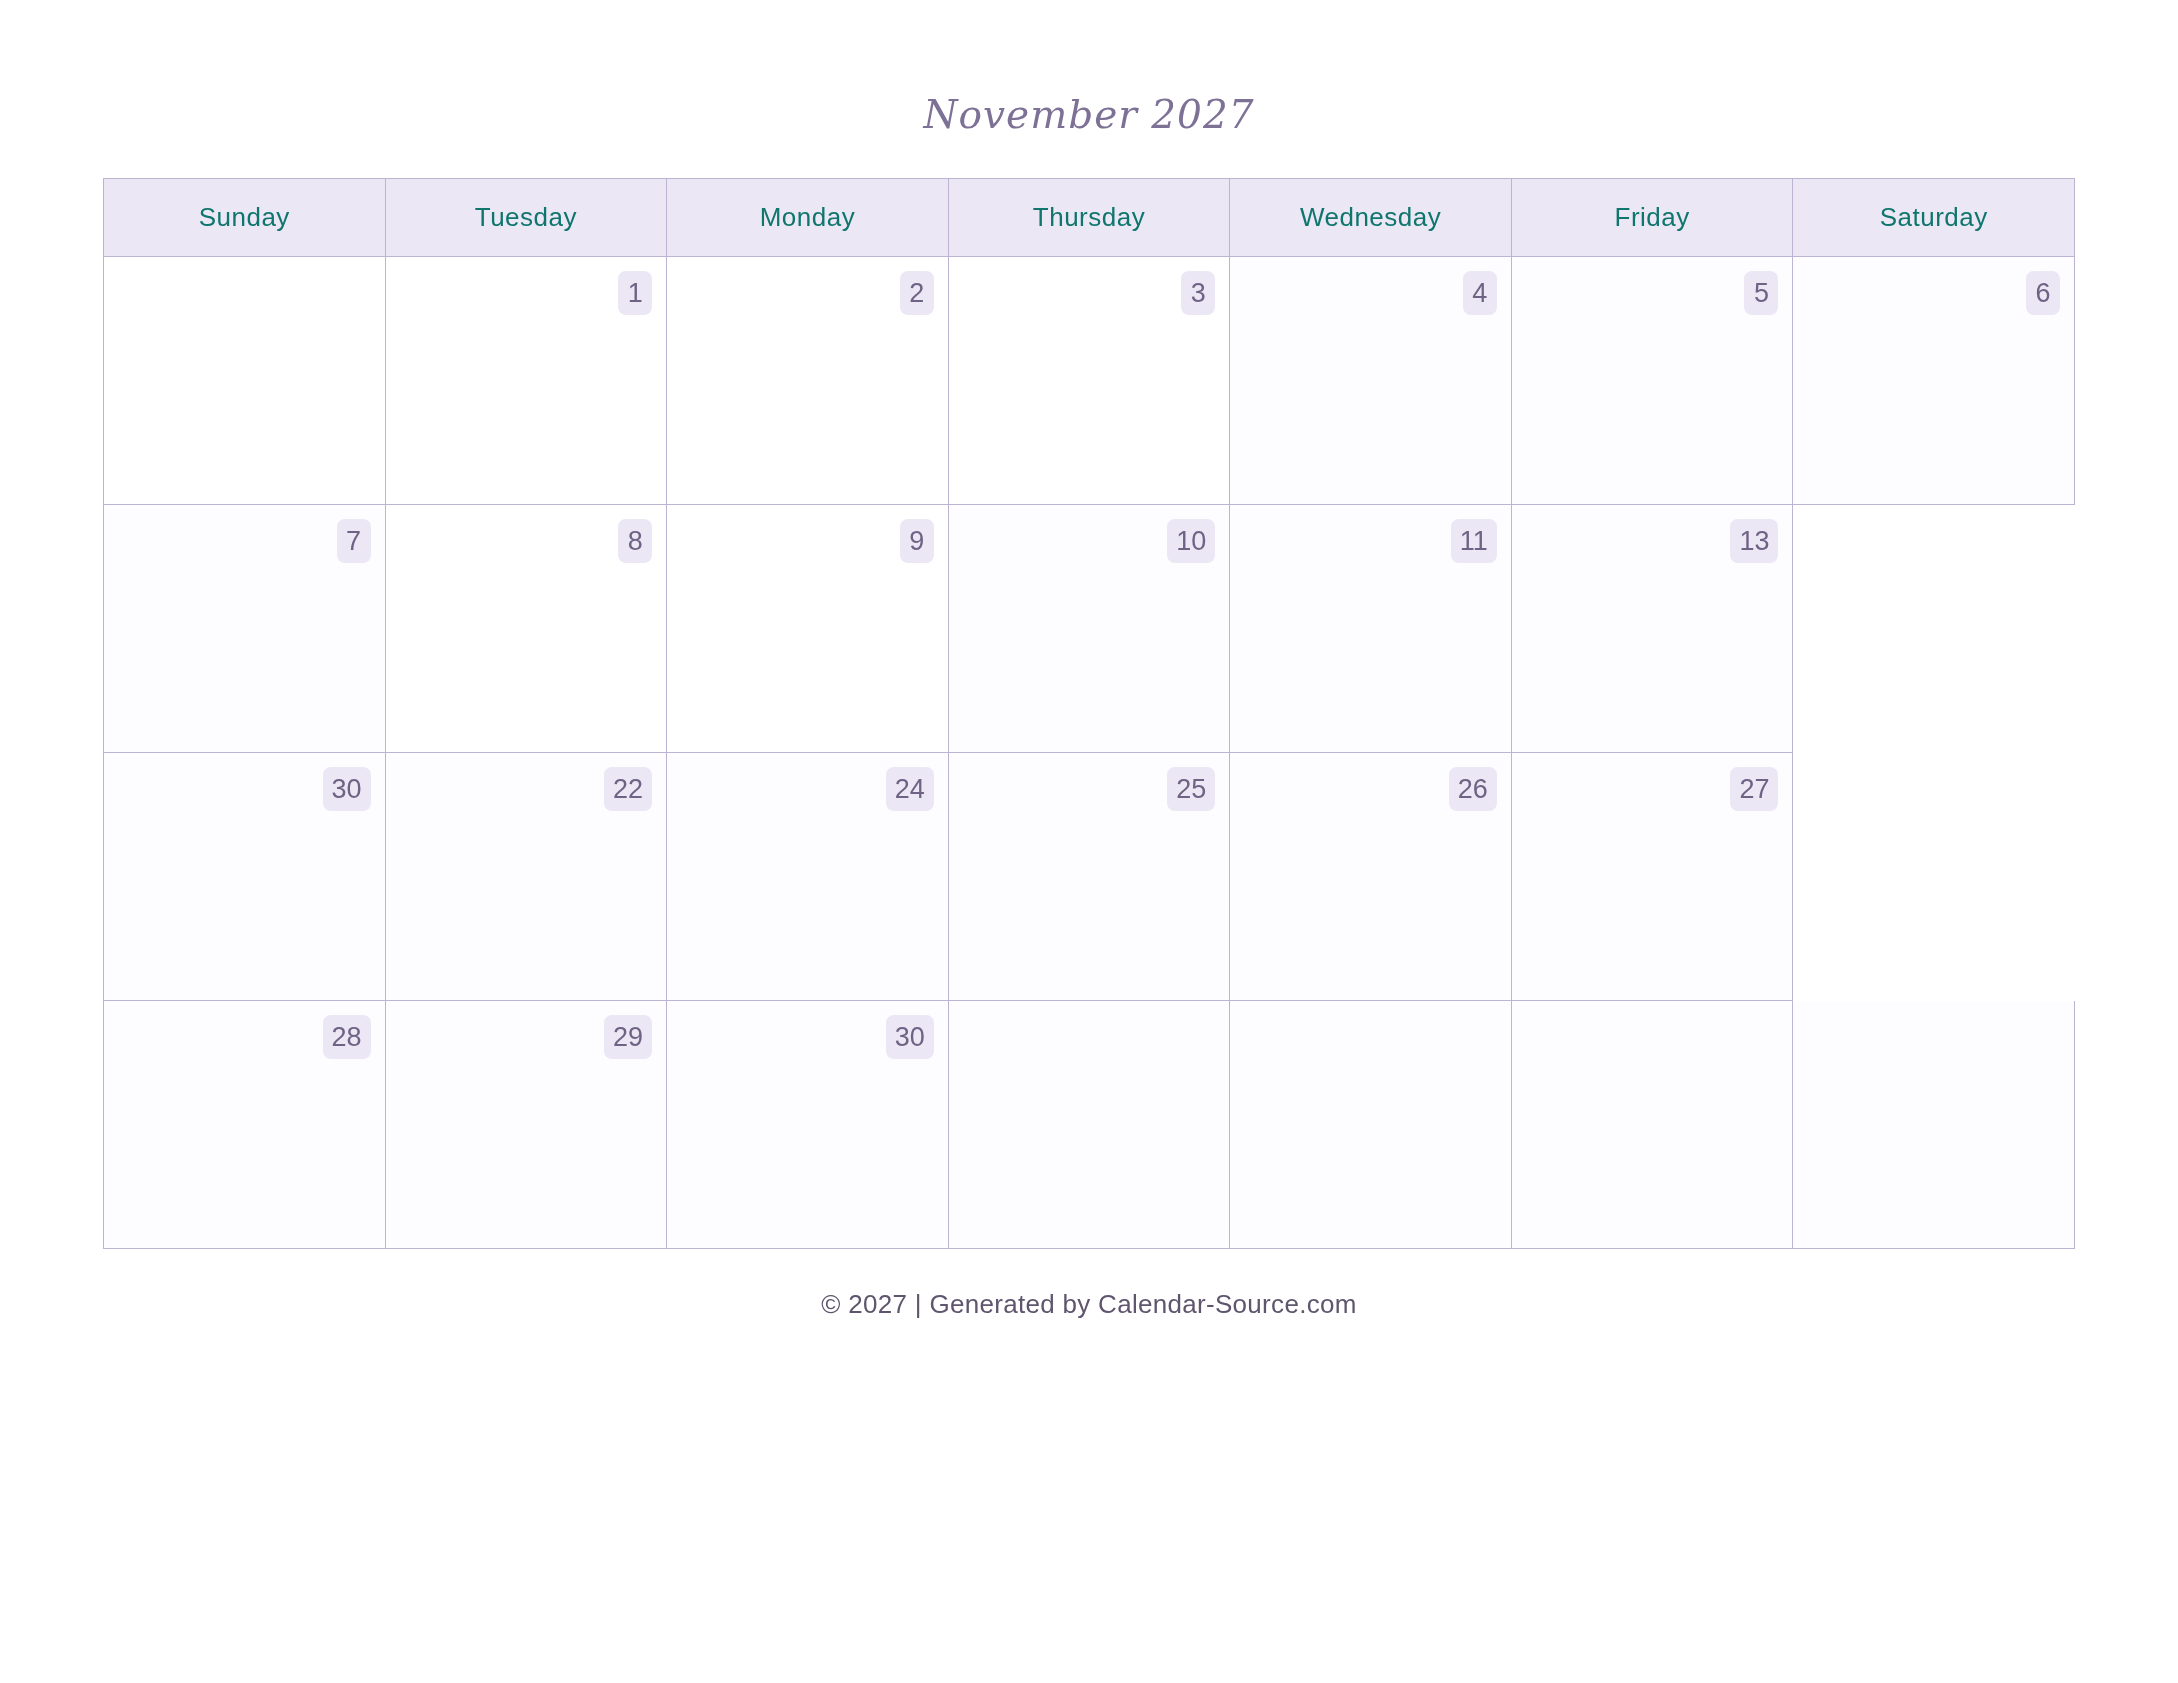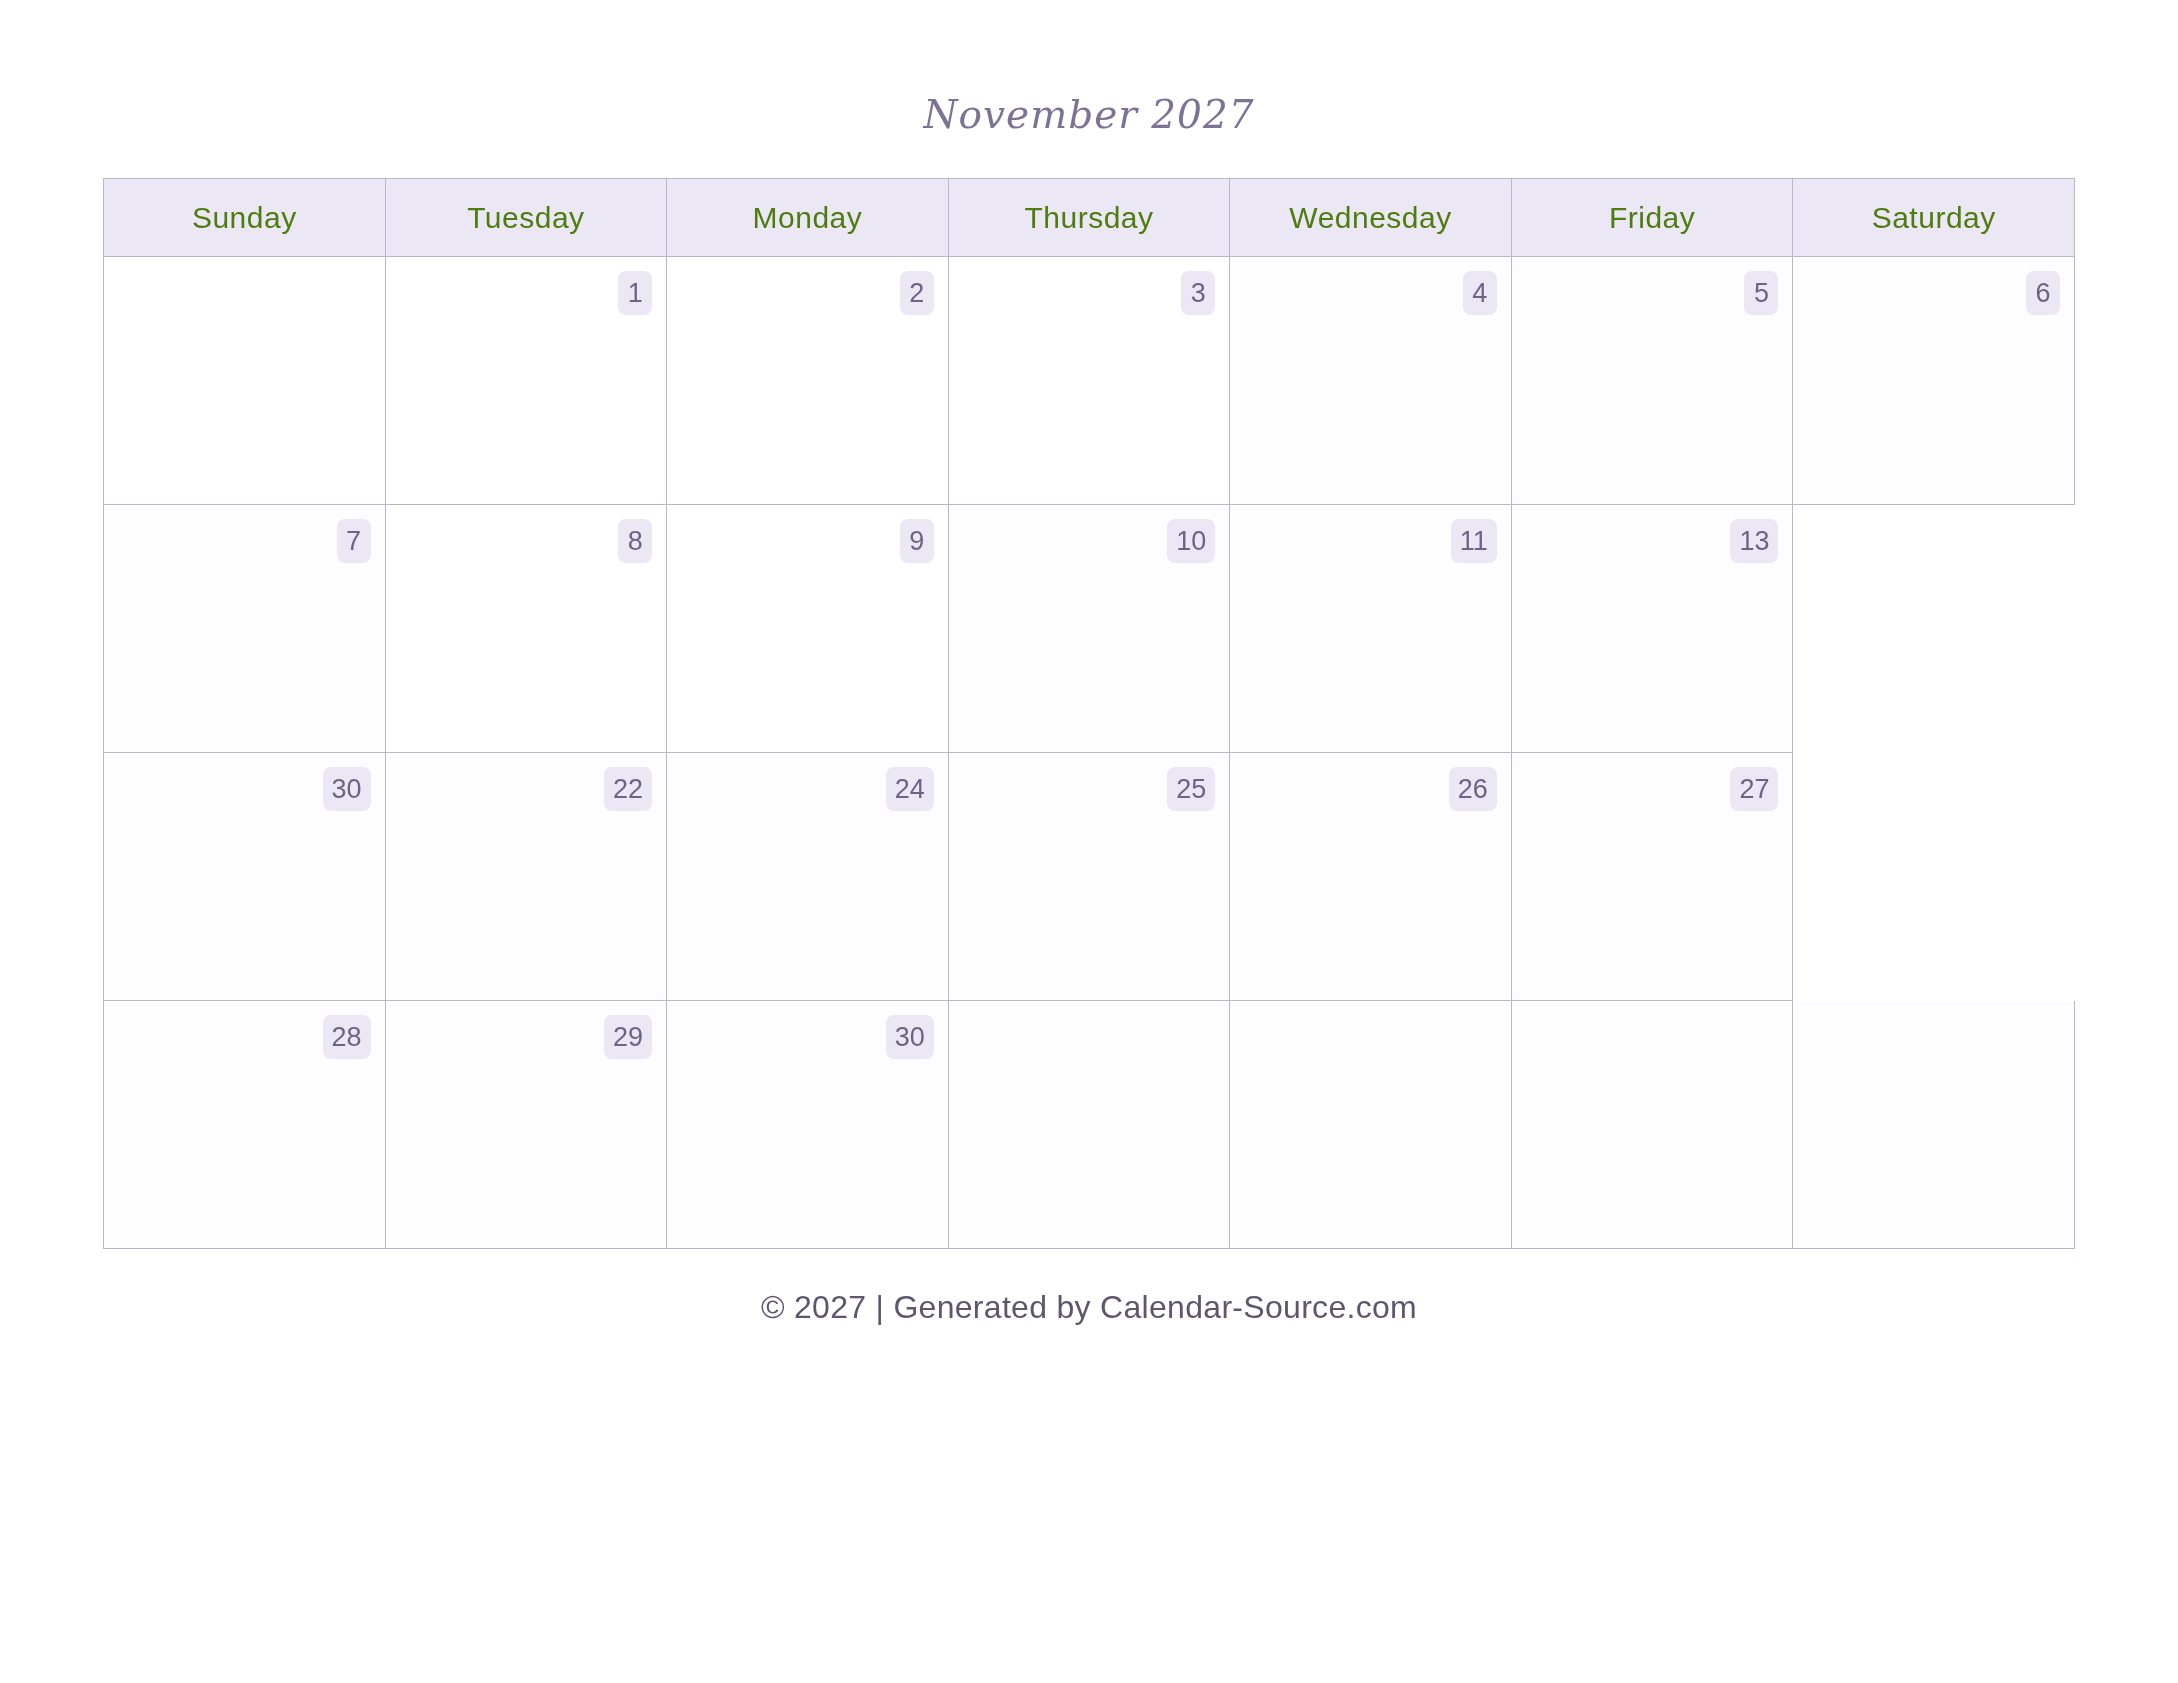--- a/index.html
+++ b/index.html
@@ -45,22 +45,22 @@
     grid-template-columns: repeat(7, 1fr);
     background: #ece7f4;
   }
   .dow {
     border-right: 1px solid #bdb4d4;
     border-bottom: 1px solid #bdb4d4;
     height: 77px;
     display: flex;
     align-items: center;
     justify-content: center;
-    font-size: 30px;
-    color: #4d7c0f;
+    font-size: 26px;
+    color: #0f766e;
     letter-spacing: 0.5px;
   }
   .week {
     display: grid;
     grid-template-columns: repeat(7, 1fr);
   }
   .cell {
     border-right: 1px solid #bdb4d4;
     border-bottom: 1px solid #bdb4d4;
     height: 248px;
@@ -83,21 +83,21 @@
     border-radius: 8px;
     display: flex;
     align-items: center;
     justify-content: center;
     font-size: 27px;
     color: #6e6385;
   }
   .footer {
     margin-top: 40px;
     text-align: center;
-    font-size: 32px;
+    font-size: 26px;
     color: #5f566e;
     letter-spacing: 0.3px;
   }
 </style>
 </head>
 <body>
 
 <div class="page">
 
   <h1 class="title">November 2027</h1>

